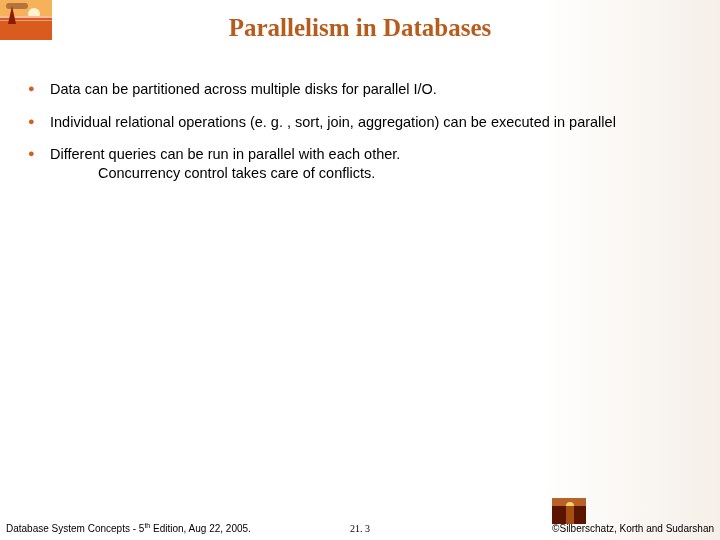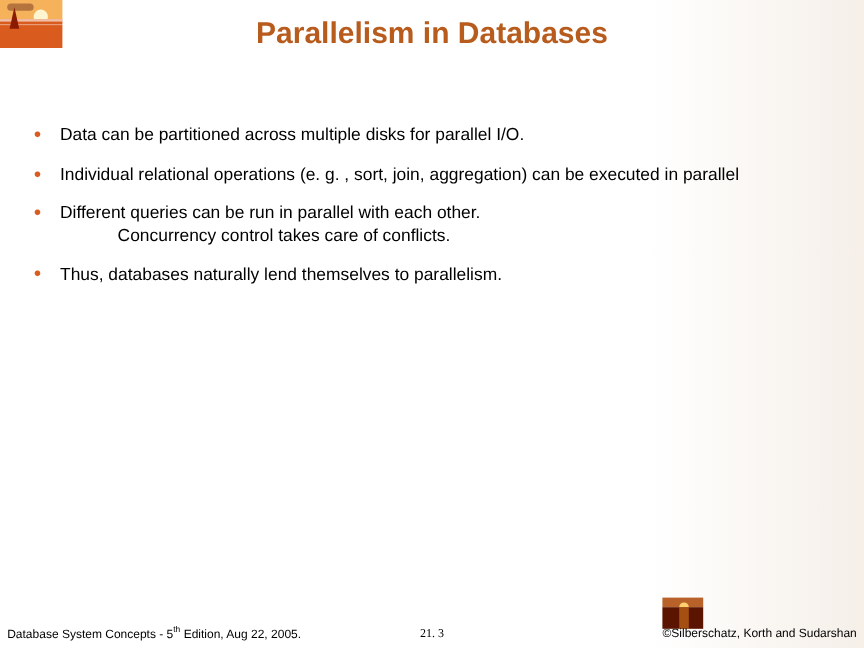--- a/index.html
+++ b/index.html
@@ -41,29 +41,29 @@
 
   .title {
     position: absolute;
     top: 14px;
     left: 0;
     width: 720px;
     text-align: center;
     font-size: 25px;
     font-weight: bold;
     color: #b85c1e;
+    font-family: Liberation Serif, serif;
   }
   .content {
     position: absolute;
     top: 80px;
     left: 28px;
     width: 660px;
     font-size: 14.5px;
     line-height: 1.28;
-    margin-top: 24px;
   }
   .b1 { margin: 0 0 14px 0; padding-left: 22px; position: relative; }
   .b1::before {
     content: "●"; position: absolute; left: 0; top: 1px;
     color: #d95c1e; font-size: 11px;
   }
   .b2 { margin: 10px 0 6px 0; padding-left: 52px; position: relative; }
   .b2::before {
     content: "●"; position: absolute; left: 30px; top: 1px;
     color: #d95c1e; font-size: 11px;
@@ -102,21 +102,20 @@
   <div class="b1">Data can be partitioned across multiple disks for parallel I/O.</div>
 
   <div class="b1">Individual relational operations (e. g. , sort, join, aggregation) can be executed in parallel</div>
 
 
   <div class="b1">
     <span>Different queries can be run in parallel with each other.</span><br>
     <span class="indent-cont">Concurrency control takes care of conflicts.</span>
   </div>
 
-  <div class="b1">Thus, databases naturally lend themselves to parallelism.</div>
 
 </div>
 
 <div class="logo-bot">
   <div class="sky"></div>
     <div class="sun"></div>
     <div class="sea"></div>
     <div class="glow"></div>
 </div>
 

